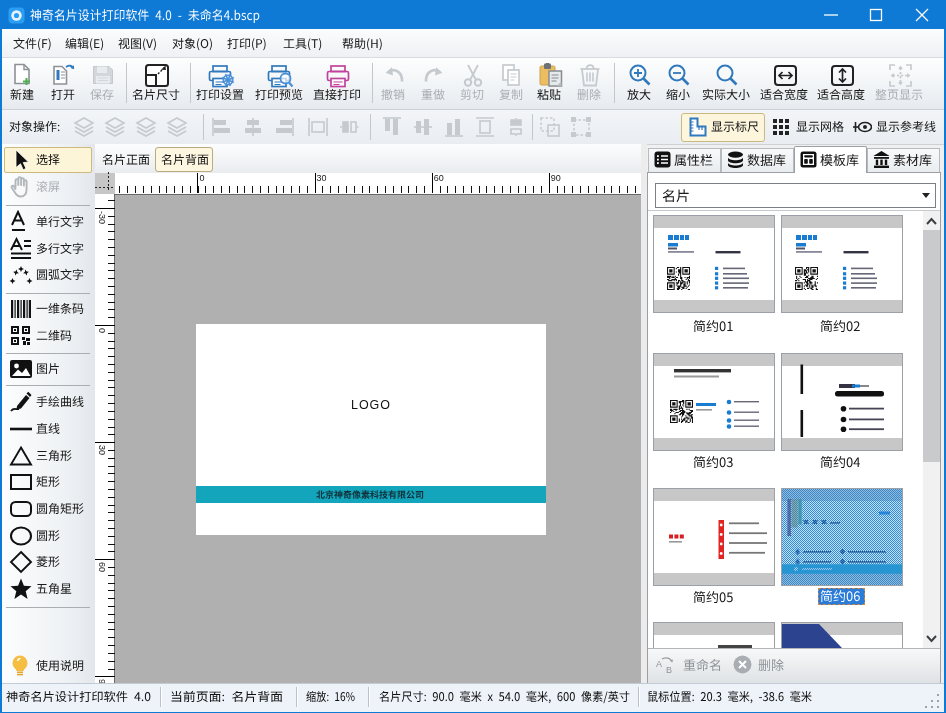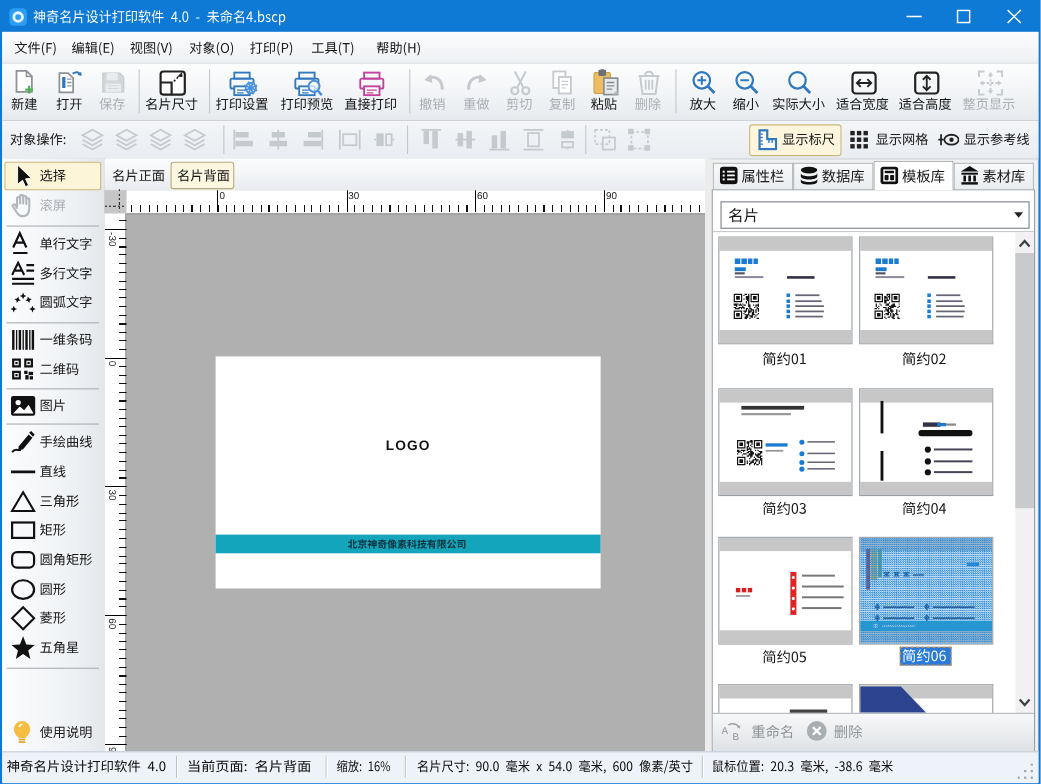--- a/index.html
+++ b/index.html
@@ -944,21 +944,21 @@
   </svg>
 <div class="a rn" style="left:106px;top:210.9px;transform:rotate(90deg);transform-origin:0 0;width:30px">-30</div>
 <div class="a rn" style="left:106px;top:328px;transform:rotate(90deg);transform-origin:0 0;width:30px">0</div>
 <div class="a rn" style="left:106px;top:445.1px;transform:rotate(90deg);transform-origin:0 0;width:30px">30</div>
 <div class="a rn" style="left:106px;top:562.2px;transform:rotate(90deg);transform-origin:0 0;width:30px">60</div>
 <div class="a rn" style="left:106px;top:679.3px;transform:rotate(90deg);transform-origin:0 0;width:30px">90</div>
 <div class="a" style="left:95px;top:173px;width:20px;height:21px;background:#c6c6c6"></div>
 <div class="a" style="left:108px;top:172px;width:1px;height:20px;background:repeating-linear-gradient(#222 0 2px,transparent 2px 4px)"></div>
 <div class="a" style="left:95px;top:187px;width:19px;height:1px;background:repeating-linear-gradient(90deg,#222 0 2px,transparent 2px 4px)"></div>
 <div class="a" style="left:196px;top:324px;width:350px;height:211px;background:#fff"></div>
-<div class="a" style="left:196px;top:398px;width:350px;text-align:center;font-weight:bold;font-size:12.5px;letter-spacing:1px;color:#111;font-family:'Liberation Sans',sans-serif">LOGO</div>
+<div class="a" style="left:196px;top:398px;width:350px;text-align:center;font-weight:normal;font-size:12.5px;letter-spacing:1px;color:#111;font-family:'Liberation Sans',sans-serif">LOGO</div>
 <div class="a" style="left:196px;top:486px;width:350px;height:17px;background:#13a5bc"></div>
 <svg class="t" style="left:316px;top:487.5px;" width="110" height="14">
     <g fill="#10333c" transform="translate(0,10) scale(0.009)">
       <use href="#g120" x="0"></use>
       <use href="#g121" x="1000"></use>
       <use href="#g122" x="2000"></use>
       <use href="#g123" x="3000"></use>
       <use href="#g124" x="4000"></use>
       <use href="#g125" x="5000"></use>
       <use href="#g126" x="6000"></use>

